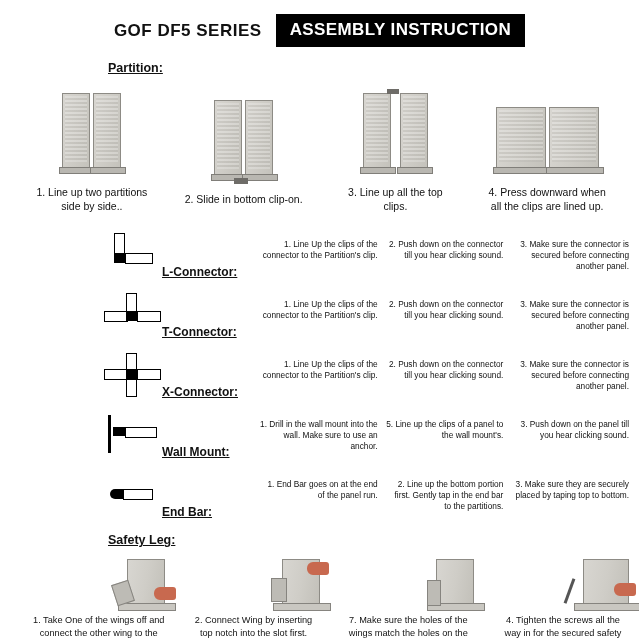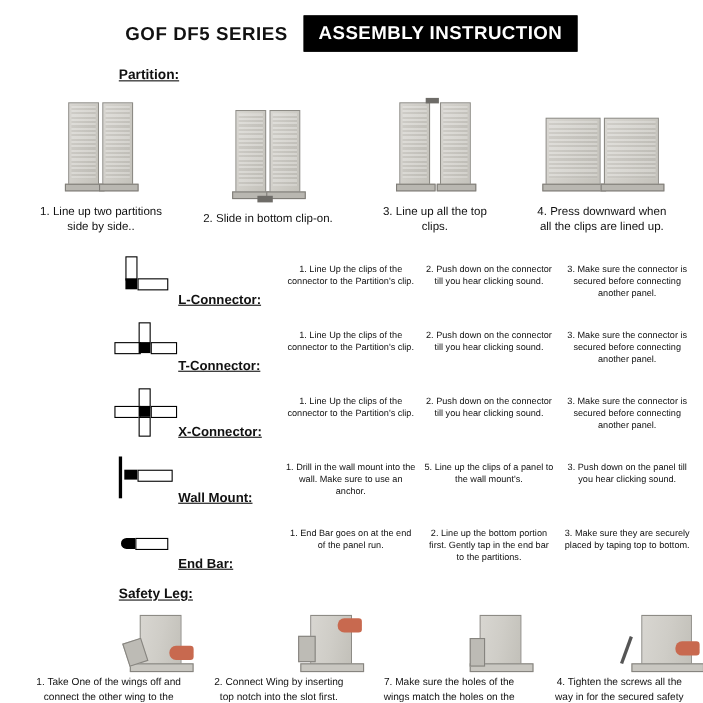--- a/index.html
+++ b/index.html
@@ -139,21 +139,21 @@
   }
   .conn-steps {
     flex: 1;
     display: flex;
     gap: 4px;
   }
   .conn-step {
     flex: 1;
     font-size: 8.3px;
     line-height: 1.3;
-    text-align: center;
+    text-align: right;
     padding: 0 2px;
   }
 
   
   .bar-h {
     position: absolute;
     height: 9px;
     background: #ffffff;
     border: 1px solid #000;
   }

